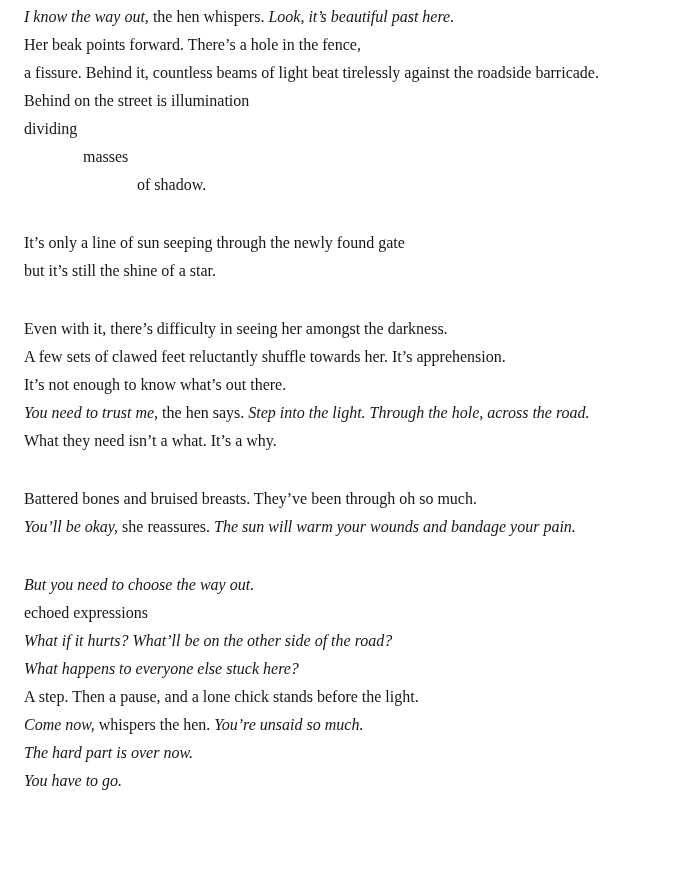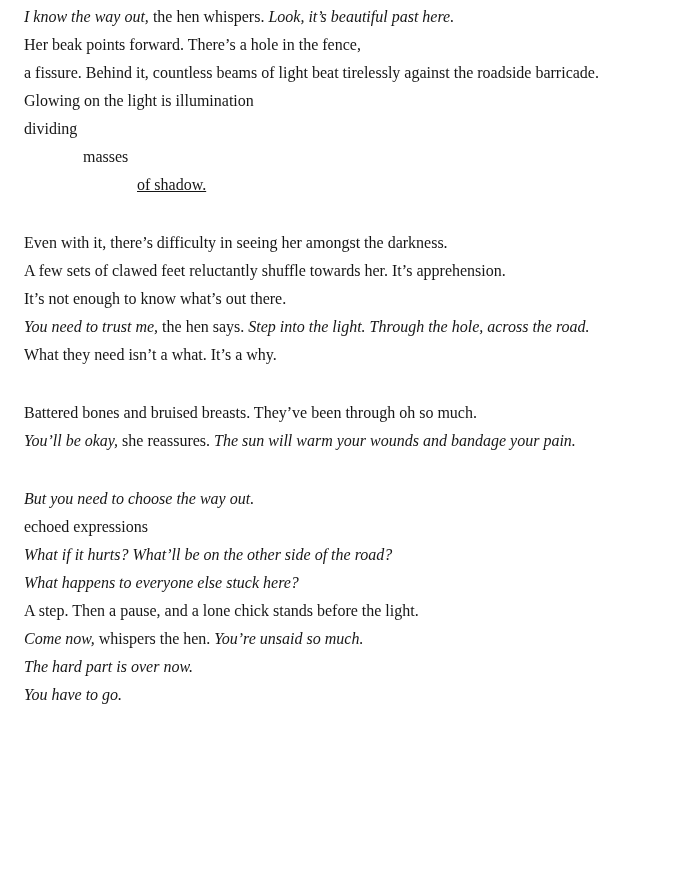--- a/index.html
+++ b/index.html
@@ -26,37 +26,41 @@
   }
   .stanza {
     margin: 0 0 30px 0;
   }
   .line {
     margin: 0;
     white-space: nowrap;
   }
   .indent-0 { padding-left: 0; }
   .indent-1 { padding-left: 59px; }
-  .indent-2 { padding-left: 113px; text-decoration: underline; }
+  .indent-2 { padding-left: 113px; }
   .seg { font-style: normal; }
   .seg.italic { font-style: italic; }
 </style>
 </head>
 <body>
 
 <main class="page">
   <article class="poem" id="poem-root">
       <div class="stanza">
         <p class="line indent-0"><span class="seg italic">I know the way out,</span><span class="seg"> the hen whispers. </span><span class="seg italic">Look, it’s beautiful past here.</span></p>
         <p class="line indent-0"><span class="seg">Her beak points forward. There’s a hole in the fence,</span></p>
         <p class="line indent-0"><span class="seg">a fissure. Behind it, countless beams of light beat tirelessly against the roadside barricade.</span></p>
-        <p class="line indent-0"><span class="seg">Glowing on the light is illumination</span></p>
+        <p class="line indent-0"><span class="seg">Behind on the street is illumination</span></p>
         <p class="line indent-0"><span class="seg">dividing</span></p>
         <p class="line indent-1"><span class="seg">masses</span></p>
         <p class="line indent-2"><span class="seg">of shadow.</span></p>
+      </div>
+      <div class="stanza">
+        <p class="line indent-0"><span class="seg">It’s only a line of sun seeping through the newly found gate</span></p>
+        <p class="line indent-0"><span class="seg">but it’s still the shine of a star.</span></p>
       </div>
       <div class="stanza">
         <p class="line indent-0"><span class="seg">Even with it, there’s difficulty in seeing her amongst the darkness.</span></p>
         <p class="line indent-0"><span class="seg">A few sets of clawed feet reluctantly shuffle towards her. It’s apprehension.</span></p>
         <p class="line indent-0"><span class="seg">It’s not enough to know what’s out there.</span></p>
         <p class="line indent-0"><span class="seg italic">You need to trust me,</span><span class="seg"> the hen says. </span><span class="seg italic">Step into the light. Through the hole, across the road.</span></p>
         <p class="line indent-0"><span class="seg">What they need isn’t a what. It’s a why.</span></p>
       </div>
       <div class="stanza">
         <p class="line indent-0"><span class="seg">Battered bones and bruised breasts. They’ve been through oh so much.</span></p>

